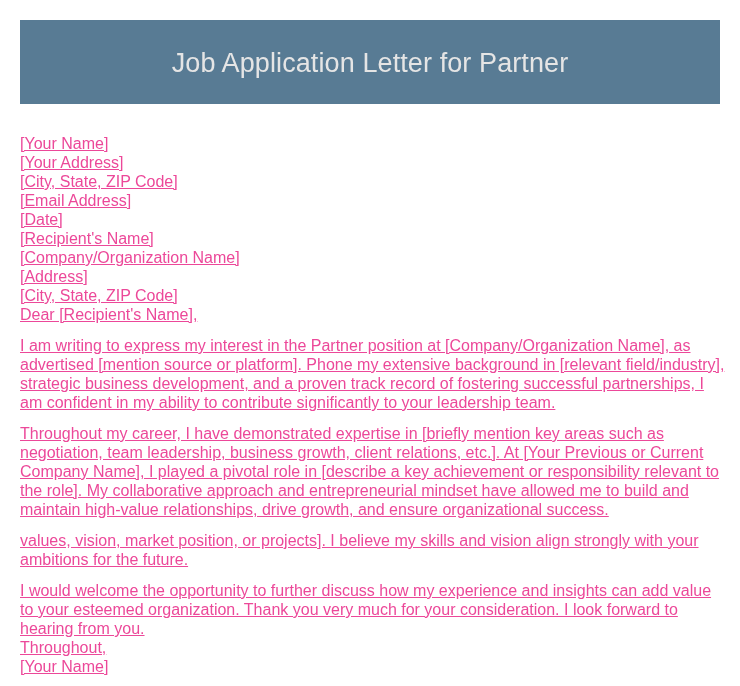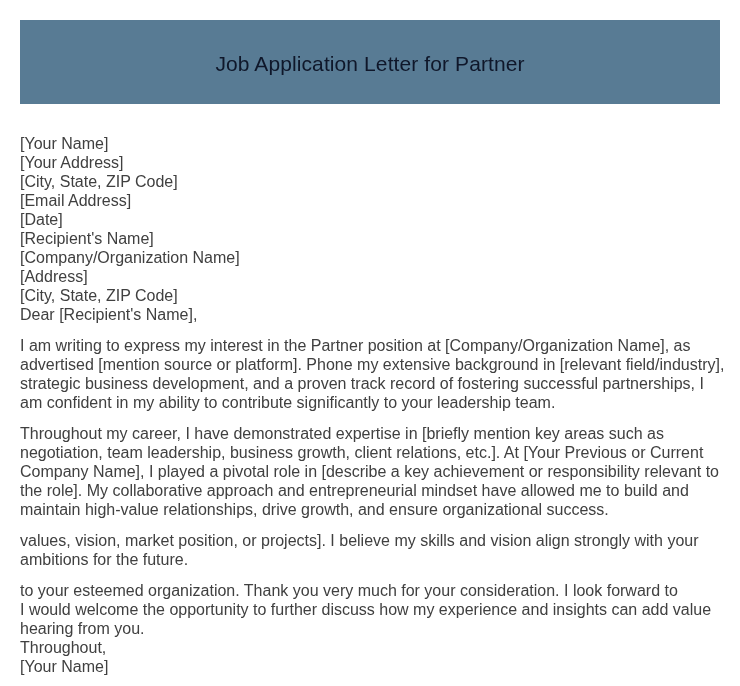--- a/index.html
+++ b/index.html
@@ -19,33 +19,34 @@
       left: 20px;
       top: 20px;
       width: 700px;
       height: 84px;
       background: #587b94;
       display: flex;
       align-items: center;
       justify-content: center;
     }
     .header-title {
-      color: #0f172a;
-      font-size: 21px;
+      color: #e5e5e5;
+      font-size: 27px;
       letter-spacing: 0.1px;
       margin-top: 3px;
     }
     .letter {
       position: absolute;
       left: 20px;
       top: 134px;
       width: 706px;
-      color: #404040;
+      color: #ec4899;
       font-size: 16px;
       line-height: 19px;
+      text-decoration: underline;
     }
     .line {
       display: block;
       white-space: nowrap;
     }
     .para {
       display: block;
       margin-top: 12px;
     }
   </style>
@@ -82,20 +83,20 @@
     <span class="line">the role]. My collaborative approach and entrepreneurial mindset have allowed me to build and</span>
     <span class="line">maintain high-value relationships, drive growth, and ensure organizational success.</span>
   </div>
 
   <div class="para">
     <span class="line">values, vision, market position, or projects]. I believe my skills and vision align strongly with your</span>
     <span class="line">ambitions for the future.</span>
   </div>
 
   <div class="para">
+    <span class="line">I would welcome the opportunity to further discuss how my experience and insights can add value</span>
     <span class="line">to your esteemed organization. Thank you very much for your consideration. I look forward to</span>
-    <span class="line">I would welcome the opportunity to further discuss how my experience and insights can add value</span>
     <span class="line">hearing from you.</span>
   </div>
 
   <span class="line">Throughout,</span>
   <span class="line">[Your Name]</span>
 </div>
 
 </body></html>

